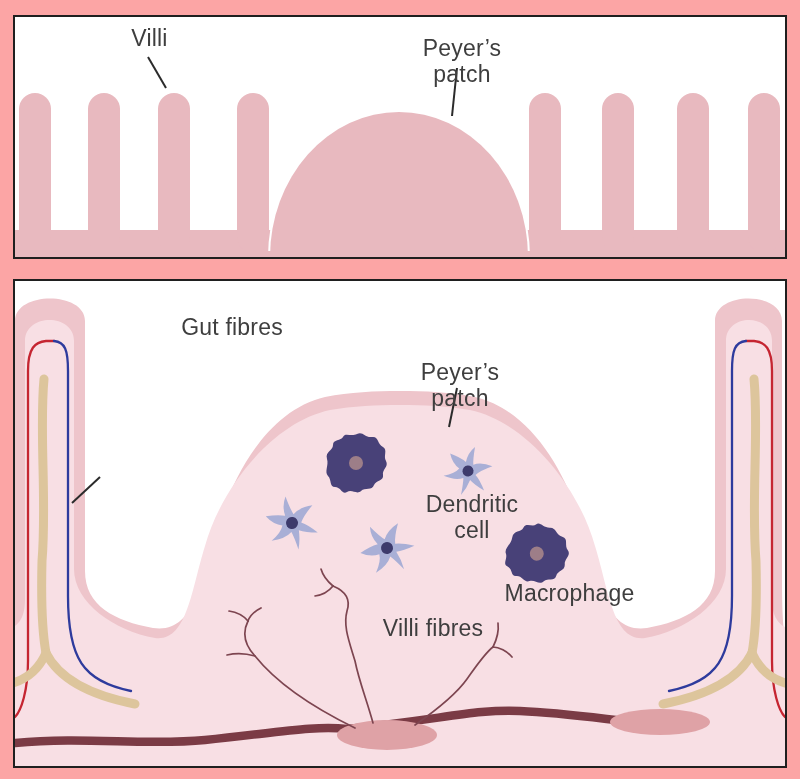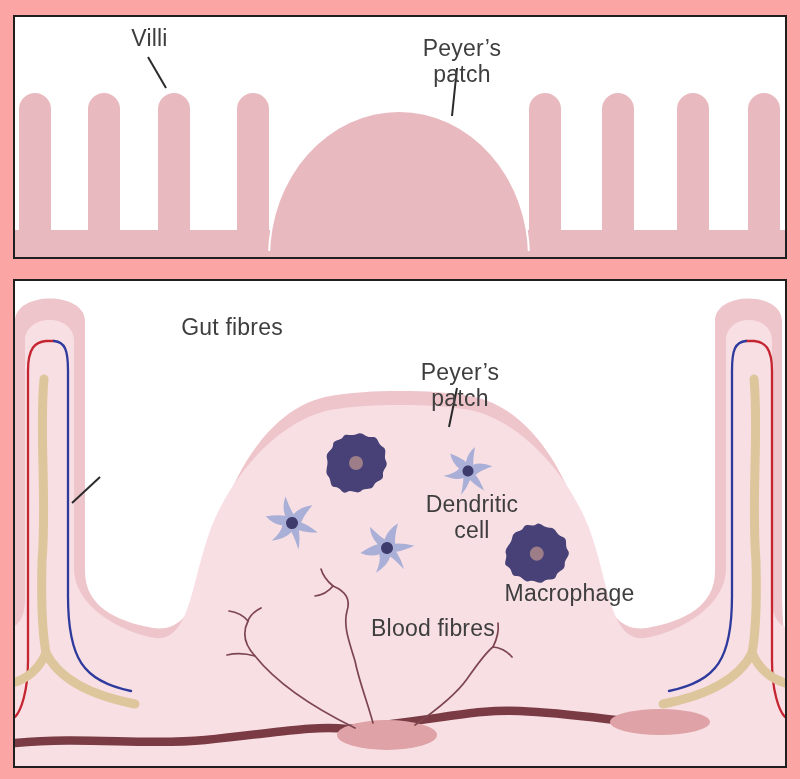--- a/index.html
+++ b/index.html
@@ -123,15 +123,15 @@
     </svg>
   </div>
 
   <div class="lbl" style="left:112px;top:25px;width:75px;">Villi</div>
   <div class="lbl" style="left:392px;top:35px;width:140px;">Peyer’s patch</div>
   <div class="lbl" style="left:172px;top:314px;width:120px;">Gut fibres</div>
   <div class="lbl" style="left:390px;top:359px;width:140px;">Peyer’s patch</div>
   <div class="lbl" style="left:422px;top:491px;width:100px;text-align:center;">Dendritic
 cell</div>
   <div class="lbl" style="left:474px;top:580px;width:135px;margin-left:28px;">Macrophage</div>
-  <div class="lbl" style="left:368px;top:615px;width:130px;">Blood fibres</div>
+  <div class="lbl" style="left:368px;top:615px;width:130px;">Villi fibres</div>
 
 </div>
 
 </body></html>

